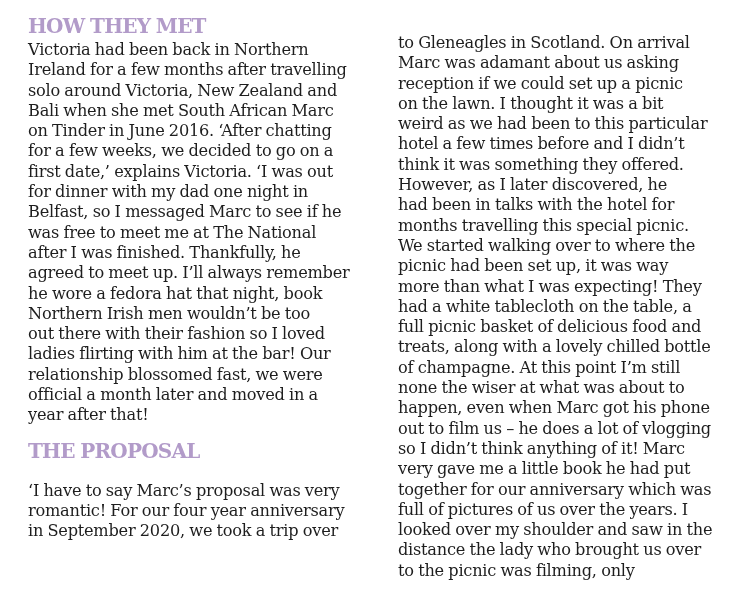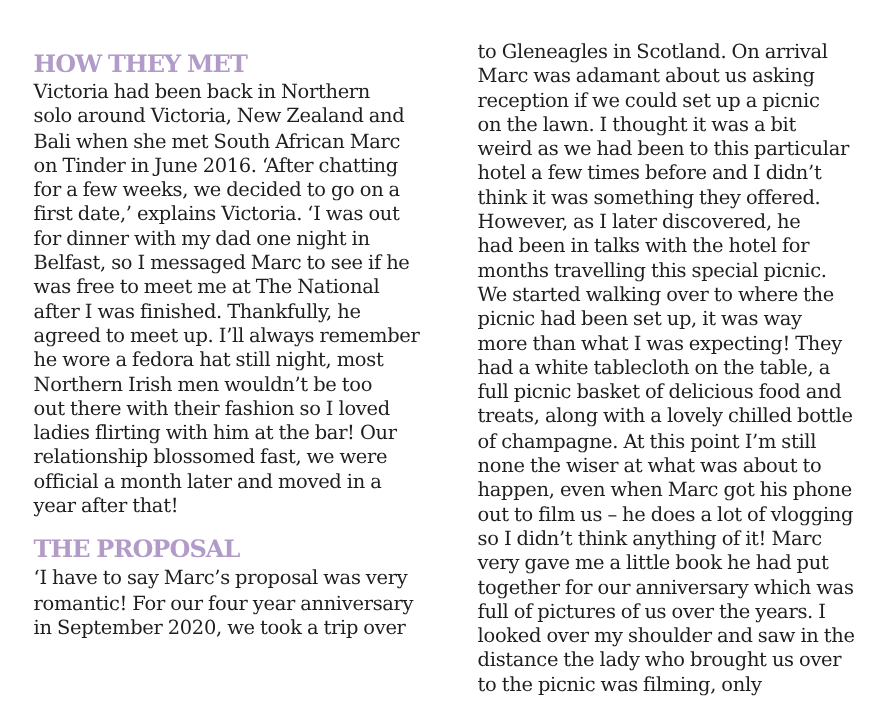--- a/index.html
+++ b/index.html
@@ -18,42 +18,43 @@
   .col-right { left: 388px; width: 352px; top: 33px; margin-left: 10px; }
   .heading {
     font-family: "DejaVu Serif", serif;
     font-weight: bold;
     color: #b29bc9;
     font-size: 20px;
     line-height: 24px;
     letter-spacing: -0.8px;
     margin: 0;
   }
-  .h1 { margin-top: 41px; margin-bottom: 2px; }
-  .h2 { margin-top: 13px; margin-bottom: 3px; }
+  .h1 { margin-top: 14px; margin-bottom: 2px; }
+  .h2 { margin-top: 13px; margin-bottom: 18px; }
   .line { display: block; white-space: nowrap; }
 </style>
 </head>
 <body>
 
 <div class="col col-left">
   <h2 class="heading h1">HOW THEY MET</h2>
   <div>
     <span class="line">Victoria had been back in Northern</span>
+    <span class="line">Ireland for a few months after travelling</span>
     <span class="line">solo around Victoria, New Zealand and</span>
     <span class="line">Bali when she met South African Marc</span>
     <span class="line">on Tinder in June 2016. ‘After chatting</span>
     <span class="line">for a few weeks, we decided to go on a</span>
     <span class="line">first date,’ explains Victoria. ‘I was out</span>
     <span class="line">for dinner with my dad one night in</span>
     <span class="line">Belfast, so I messaged Marc to see if he</span>
     <span class="line">was free to meet me at The National</span>
     <span class="line">after I was finished. Thankfully, he</span>
     <span class="line">agreed to meet up. I’ll always remember</span>
-    <span class="line">he wore a fedora hat still night, most</span>
+    <span class="line">he wore a fedora hat that night, book</span>
     <span class="line">Northern Irish men wouldn’t be too</span>
     <span class="line">out there with their fashion so I loved</span>
     <span class="line">ladies flirting with him at the bar! Our</span>
     <span class="line">relationship blossomed fast, we were</span>
     <span class="line">official a month later and moved in a</span>
     <span class="line">year after that!</span>
   </div>
   <h2 class="heading h2">THE PROPOSAL</h2>
   <div>
     <span class="line">‘I have to say Marc’s proposal was very</span>

